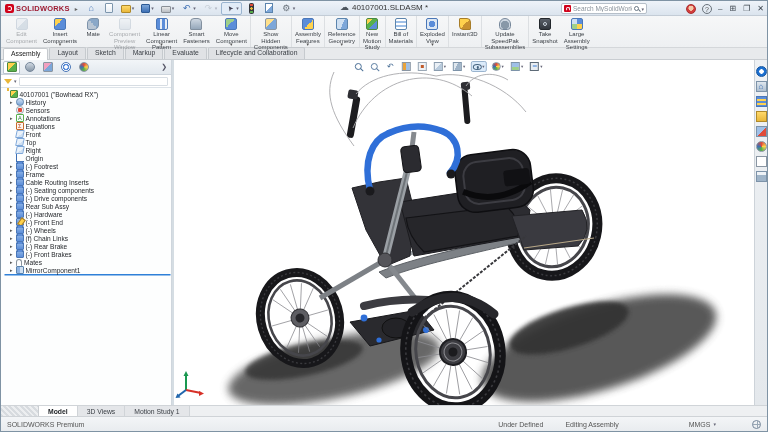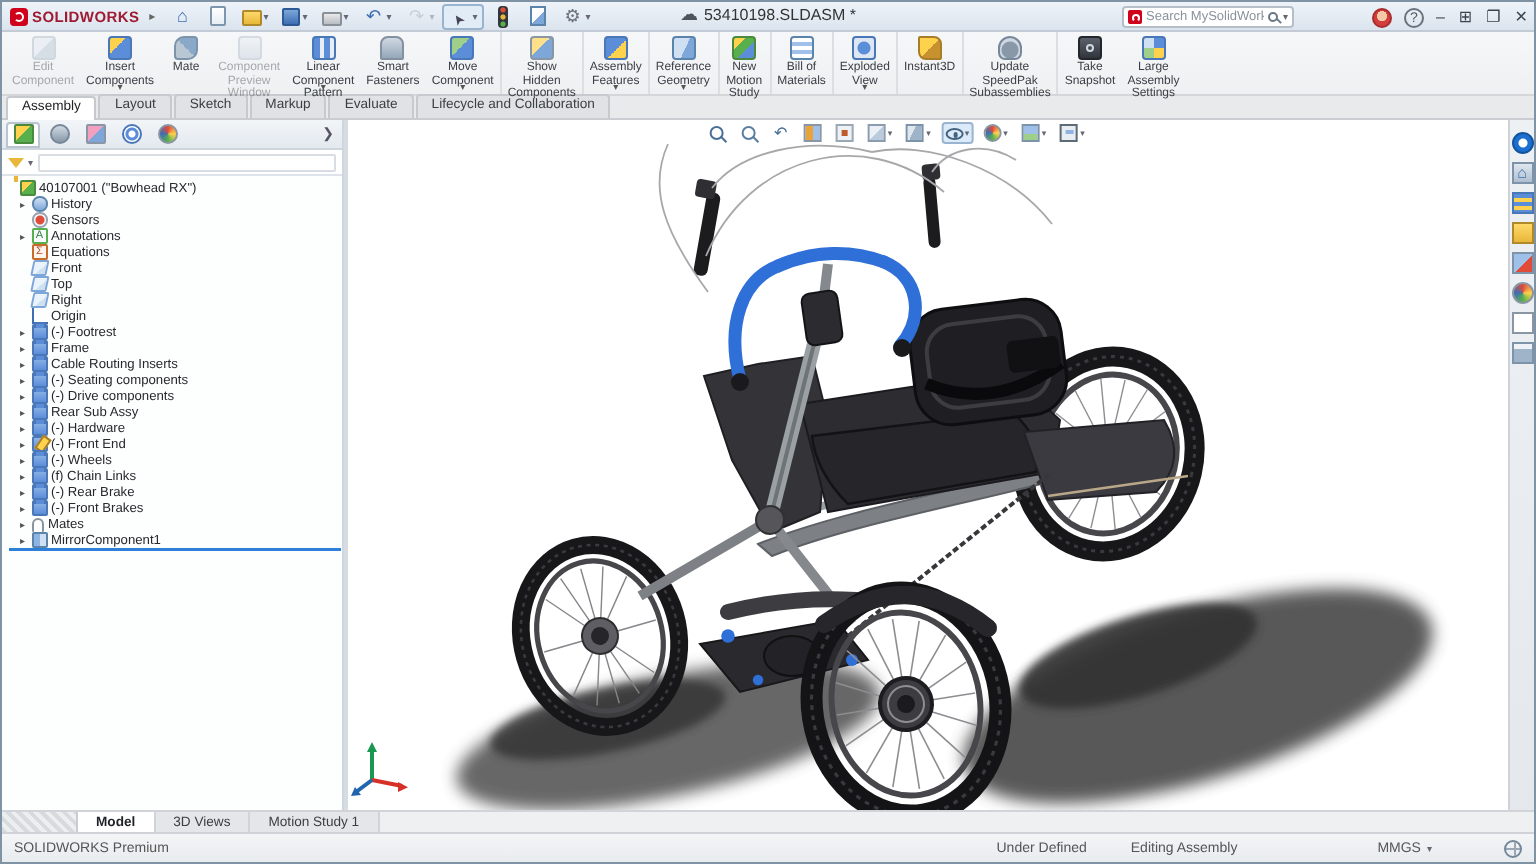--- a/index.html
+++ b/index.html
@@ -229,21 +229,21 @@
           <span class="qicon ic-file-properties"></span>
 
         </div>
         <div class="qbtn dropdown">
           <span class="qicon ic-options"></span>
           <span class="caret">▾</span>
         </div>
       </div>
     <div class="title-center">
       <span class="cloud-icon">☁</span>
-      <span>53410198.SLDASM *</span>
+      <span>40107001.SLDASM *</span>
     </div>
     <div class="searchbox">
       <span class="sw-red-logo"></span>
       <span class="search-placeholder">Search MySolidWorks</span>
       <span class="mag"></span>
       <span class="search-caret">▾</span>
     </div>
     <div class="winctrls">
       <span class="avatar"></span>
       <span class="helpbtn">?</span>

